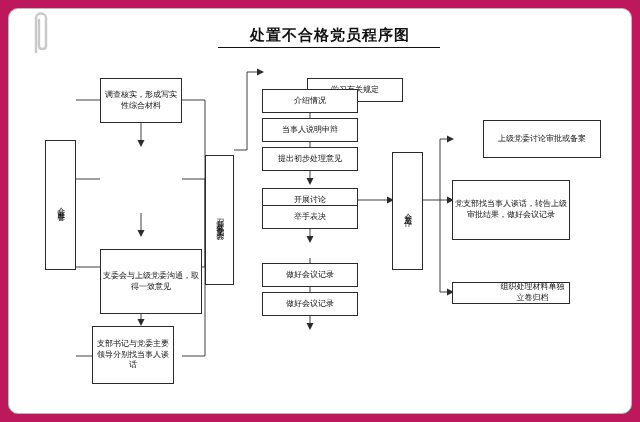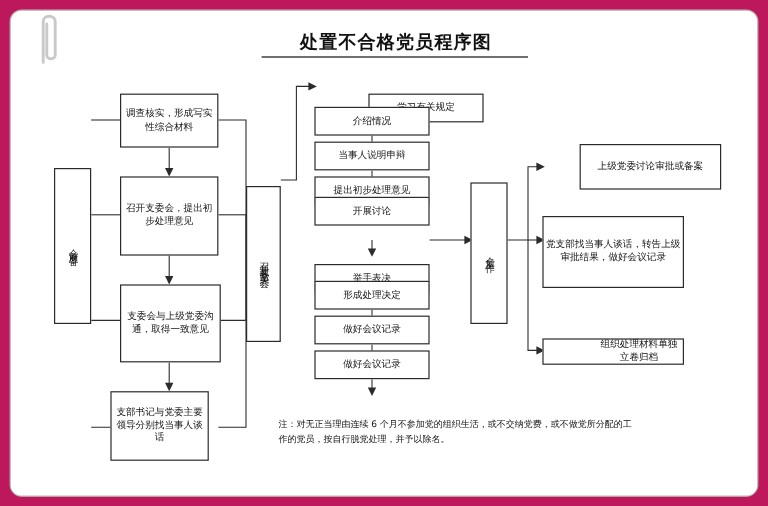--- a/index.html
+++ b/index.html
@@ -151,37 +151,34 @@
       <polygon points="394,200 387,196.5 387,203.5"></polygon>
       <polygon points="454,139 447,135.5 447,142.5"></polygon>
       <polygon points="454,200 447,196.5 447,203.5"></polygon>
       <polygon points="454,292 447,288.5 447,295.5"></polygon>
     </g>
   </svg>
 
   <div class="node vert" style="left:45px;top:140px;width:31px;height:130px;">会前准备</div>
 
   <div class="node" style="left:100px;top:78px;width:82px;height:45px;">调查核实，形成写实性综合材料</div>
-  <div class="node" style="left:100px;top:147px;width:82px;height:66px;">召开支委会，提出初步处理意见</div>
-  <div class="node" style="left:100px;top:237px;width:84px;height:65px;">支委会与上级党委沟通，取得一致意见</div>
+  <div class="node" style="left:100px;top:249px;width:102px;height:65px;">支委会与上级党委沟通，取得一致意见</div>
   <div class="node" style="left:92px;top:326px;width:82px;height:58px;">支部书记与党委主要领导分别找当事人谈话</div>
 
   <div class="node vert" style="left:205px;top:155px;width:29px;height:130px;">召开支部党员大会</div>
 
   <div class="node" style="left:262px;top:78px;width:96px;height:24px;margin-left:45px;">学习有关规定</div>
   <div class="node" style="left:262px;top:89px;width:96px;height:24px;">介绍情况</div>
   <div class="node" style="left:262px;top:147px;width:96px;height:24px;">提出初步处理意见</div>
   <div class="node" style="left:262px;top:118px;width:96px;height:24px;">当事人说明申辩</div>
-  <div class="node" style="left:262px;top:164px;width:96px;height:24px;">开展讨论</div>
-  <div class="node" style="left:262px;top:205px;width:96px;height:24px;margin-top:15px;">举手表决</div>
-  <div class="node" style="left:262px;top:234px;width:96px;height:24px;">形成处理决定</div>
+  <div class="node" style="left:262px;top:188px;width:96px;height:24px;">开展讨论</div>
+  <div class="node" style="left:262px;top:205px;width:96px;height:24px;">举手表决</div>
   <div class="node" style="left:262px;top:263px;width:96px;height:24px;">做好会议记录</div>
   <div class="node" style="left:262px;top:292px;width:96px;height:24px;">做好会议记录</div>
 
   <div class="node vert" style="left:392px;top:152px;width:31px;height:118px;">会后工作</div>
 
   <div class="node" style="left:452px;top:120px;width:118px;height:38px;margin-left:31px;">上级党委讨论审批或备案</div>
   <div class="node" style="left:452px;top:180px;width:118px;height:60px;">党支部找当事人谈话，转告上级审批结果，做好会议记录</div>
   <div class="node" style="left:452px;top:282px;width:118px;height:22px;padding-left:45px;">组织处理材料单独立卷归档</div>
 
-  <div class="note">注：对无正当理由连续 6 个月不参加党的组织生活，或不交纳党费，或不做党所分配的工作的党员，按自行脱党处理，并予以除名。</div>
 
 </div>
 
 </body></html>

